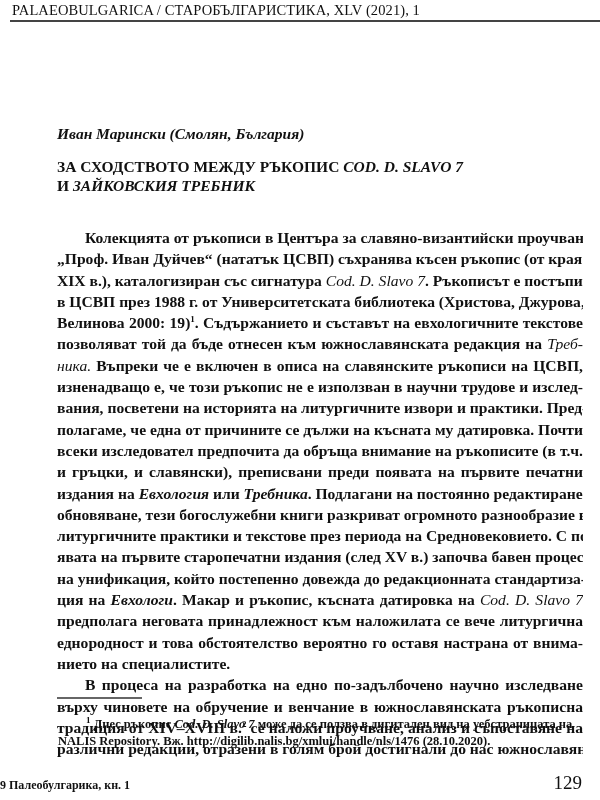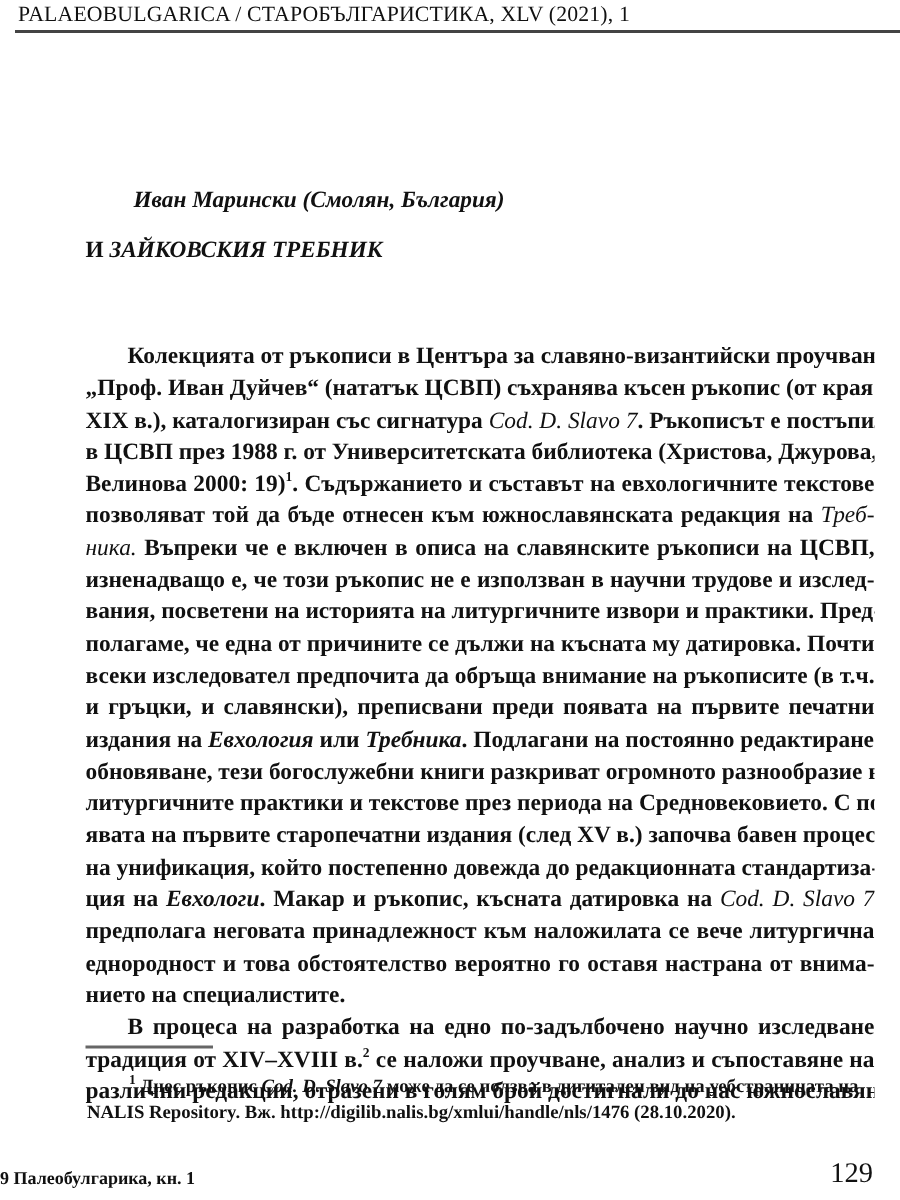--- a/index.html
+++ b/index.html
@@ -3,21 +3,21 @@
 <meta charset="utf-8">
 <style>
   html, body { margin: 0; padding: 0; background: #ffffff; }
   body { width: 600px; height: 800px; position: relative; overflow: hidden;
          font-family: "Liberation Serif", "DejaVu Serif", serif; color: #111; }
   .running-header { position: absolute; left: 12px; top: 2px; font-size: 14.5px;
          font-weight: normal; letter-spacing: 0.1px; white-space: nowrap; }
   .header-rule { position: absolute; left: 10px; right: 0; top: 20px; height: 2px;
          background: #444; }
   .author { position: absolute; left: 57px; top: 125px; font-size: 15.5px;
-         font-style: italic; font-weight: bold; margin-left: 32px; }
+         font-style: italic; font-weight: bold; }
   .title { position: absolute; left: 57px; top: 157px; font-size: 15.5px;
          font-weight: bold; line-height: 19px; }
   .title i { font-style: italic; }
   .body-text { position: absolute; left: 57px; top: 227px; width: 526px;
          font-size: 15.6px; font-weight: bold; line-height: 21.3px;
          text-align: justify; }
   .body-text .line { display: block; text-align: justify; text-align-last: justify; height: 21.3px; white-space: nowrap; overflow: hidden; }
   .body-text .line.last { text-align-last: left; }
   .body-text .line.ind { padding-left: 28px; }
   .body-text i { font-style: italic; font-weight: normal; }
@@ -35,20 +35,21 @@
 </style>
 </head>
 <body>
 
 <div class="running-header">PALAEOBULGARICA / СТАРОБЪЛГАРИСТИКА, XLV (2021), 1</div>
 <div class="header-rule"></div>
 
 <div class="author">Иван Марински (Смолян, България)</div>
 
 <div class="title">
+  <div><span>ЗА СХОДСТВОТО МЕЖДУ РЪКОПИС </span><i>COD. D. SLAVO 7</i></div>
   <div><span>И </span><i>ЗАЙКОВСКИЯ ТРЕБНИК</i></div>
 </div>
 
 <div class="body-text">
   <span class="line ind">Колекцията от ръкописи в Центъра за славяно-византийски проучвания</span>
   <span class="line">„Проф. Иван Дуйчев“ (нататък ЦСВП) съхранява късен ръкопис (от края на</span>
   <span class="line"><span>XIX в.), каталогизиран със сигнатура </span><i>Cod. D. Slavo 7</i><span>. Ръкописът е постъпил</span></span>
   <span class="line">в ЦСВП през 1988 г. от Университетската библиотека (Христова, Джурова,</span>
   <span class="line"><span>Велинова 2000: 19)</span><sup>1</sup><span>. Съдържанието и съставът на евхологичните текстове</span></span>
   <span class="line"><span>позволяват той да бъде отнесен към южнославянската редакция на </span><i>Треб-</i></span>
@@ -61,20 +62,21 @@
   <span class="line"><span>издания на </span><i class="b">Евхология</i><span> или </span><i class="b">Требника</i><span>. Подлагани на постоянно редактиране и</span></span>
   <span class="line">обновяване, тези богослужебни книги разкриват огромното разнообразие в</span>
   <span class="line">литургичните практики и текстове през периода на Средновековието. С по-</span>
   <span class="line">явата на първите старопечатни издания (след XV в.) започва бавен процес</span>
   <span class="line">на унификация, който постепенно довежда до редакционната стандартиза-</span>
   <span class="line"><span>ция на </span><i class="b">Евхологи</i><span>. Макар и ръкопис, късната датировка на </span><i>Cod. D. Slavo 7</i></span>
   <span class="line">предполага неговата принадлежност към наложилата се вече литургична</span>
   <span class="line">еднородност и това обстоятелство вероятно го оставя настрана от внима-</span>
   <span class="line last">нието на специалистите.</span>
   <span class="line ind">В процеса на разработка на едно по-задълбочено научно изследване</span>
+  <span class="line">върху чиновете на обручение и венчание в южнославянската ръкописна</span>
   <span class="line"><span>традиция от XIV–XVIII в.</span><sup>2</sup><span> се наложи проучване, анализ и съпоставяне на</span></span>
   <span class="line">различни редакции, отразени в голям брой достигнали до нас южнославян-</span>
 </div>
 
 <div class="fn-rule"></div>
 
 <div class="footnotes">
   <span class="fn ind"><sup>1</sup><span> Днес ръкопис </span><i>Cod. D. Slavo 7</i><span> може да се ползва в дигитален вид на уебстраницата на</span></span>
   <span class="fn">NALIS Repository. Вж. http://digilib.nalis.bg/xmlui/handle/nls/1476 (28.10.2020).</span>
 </div>

